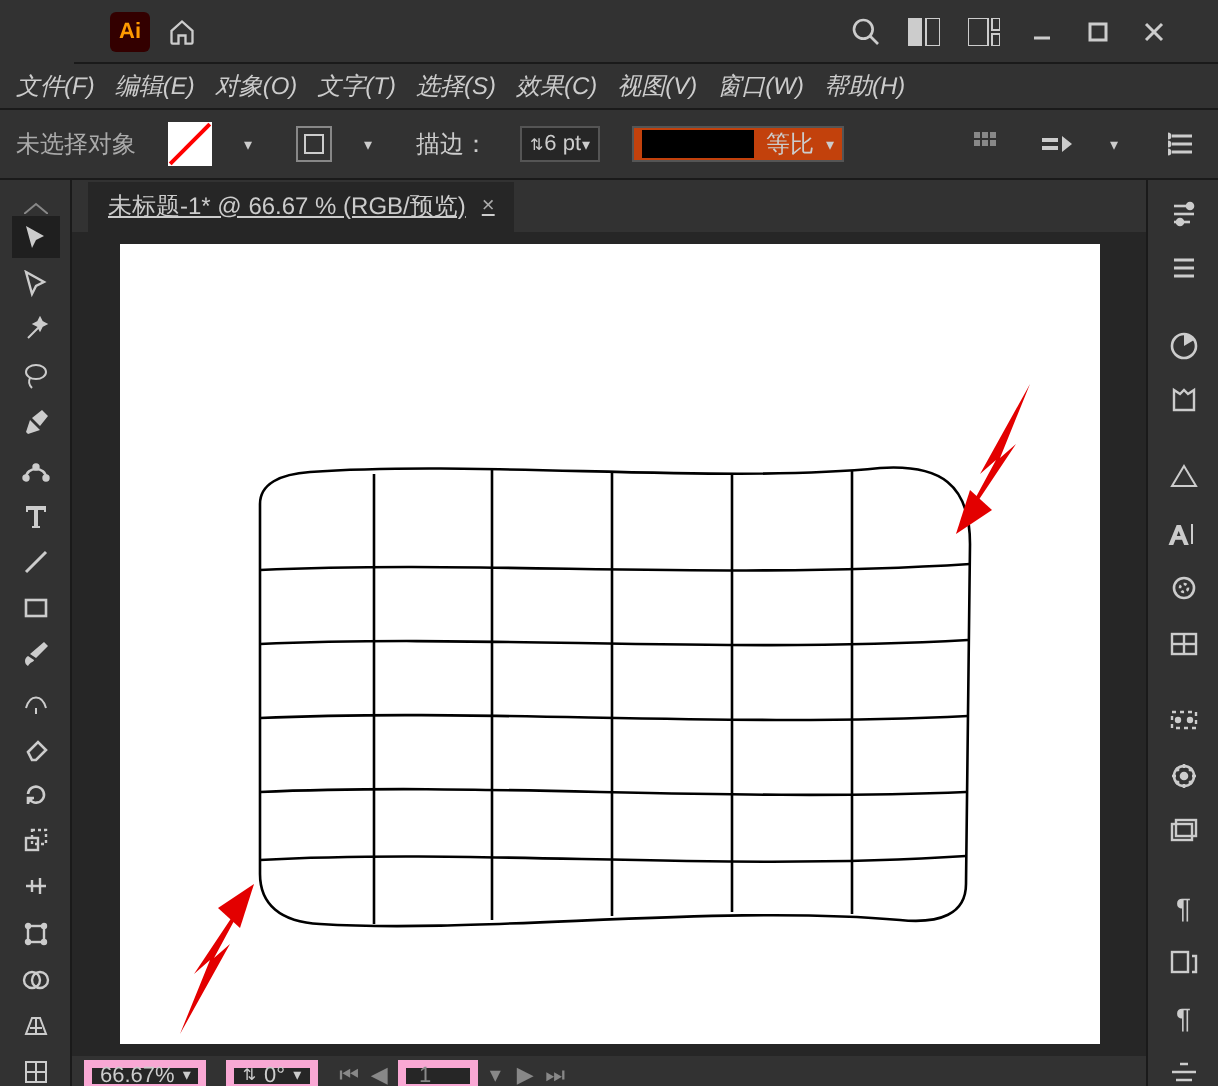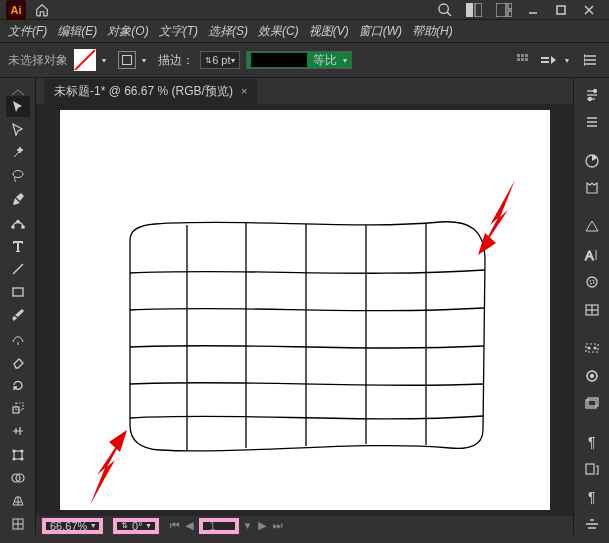--- a/index.html
+++ b/index.html
@@ -1,47 +1,47 @@
 <!DOCTYPE html>
 <html><head>
 <meta charset="utf-8">
 <style>
 * { margin: 0; padding: 0; box-sizing: border-box; font-family: "Microsoft YaHei", sans-serif; }
 body { background: #323232; color: #ccc; width: 609px; height: 543px; overflow: hidden; font-size: 12px; }
 
-.titlebar { height: 20px; background: #323232; display: flex; align-items: center; padding: 0 6px; border-bottom: 1px solid #1a1a1a; }
+.titlebar { height: 32px; background: #323232; display: flex; align-items: center; padding: 0 18px; border-bottom: 1px solid #1a1a1a; margin-left: 37px; }
 .titlebar .app-icon { width: 20px; height: 20px; background: #330000; color: #ff9a00; font-weight: bold; display: flex; align-items: center; justify-content: center; font-size: 11px; border-radius: 3px; margin-right: 8px; }
 .titlebar .home-icon { width: 16px; height: 16px; display: flex; align-items: center; justify-content: center; }
 .titlebar .spacer { flex: 1; }
 .titlebar .search-icon, .titlebar .layout-btn, .titlebar .min-btn, .titlebar .max-btn, .titlebar .close-btn { width: 24px; height: 22px; display: flex; align-items: center; justify-content: center; margin: 0 2px; color: #ccc; }
 .titlebar .layout-btn { width: 26px; border: 1px solid transparent; }
 
 .menubar { height: 22px; background: #323232; display: flex; align-items: center; padding: 0 8px; font-size: 12px; font-style: italic; }
 .menubar span { margin-right: 10px; cursor: default; }
 
-.controlbar { height: 36px; background: #323232; display: flex; align-items: center; padding: 0 8px; border-top: 1px solid #1a1a1a; border-bottom: 1px solid #1a1a1a; gap: 6px; }
+.controlbar { height: 36px; background: #323232; display: flex; align-items: center; padding: 0 8px; border-top: 1px solid #1a1a1a; border-bottom: 1px solid #1a1a1a; gap: 16px; }
 .controlbar .noselect { font-size: 12px; color: #aaa; white-space: nowrap; }
 .controlbar .swatch { width: 22px; height: 22px; position: relative; background: #fff; }
 .controlbar .swatch .diag { position: absolute; width: 28px; height: 2px; background: red; transform: rotate(-45deg); top: 10px; left: -3px; }
 .controlbar .drop { width: 10px; font-size: 8px; color: #ccc; }
 .controlbar .box { width: 18px; height: 18px; border: 1px solid #888; display: flex; align-items: center; justify-content: center; }
 .controlbar .label { font-size: 12px; color: #ccc; }
 .controlbar .num { width: 40px; height: 18px; background: #262626; border: 1px solid #555; display: flex; align-items: center; padding: 0 4px; font-size: 11px; justify-content: space-between; }
 .controlbar .strokebox { width: 56px; height: 14px; background: #000; }
 .controlbar .rspacer { flex: 1; }
 .controlbar .rbtn { width: 20px; height: 20px; display: flex; align-items: center; justify-content: center; }
 
 .workspace { display: flex; height: 457px; }
 .toolcol { width: 36px; background: #323232; border-right: 1px solid #1a1a1a; display: flex; flex-direction: column; align-items: center; padding-top: 6px; gap: 2px; }
 .toolcol .tab { width: 12px; height: 8px; margin-bottom: 2px; }
 .toolcol .tool { width: 24px; height: 22px; display: flex; align-items: center; justify-content: center; color: #ccc; }
 .toolcol .tool.active { background: #1f1f1f; }
 
 .doc-area { flex: 1; display: flex; flex-direction: column; background: #262626; }
-.doc-tabs { height: 28px; display: flex; align-items: center; padding: 0 8px; background: #323232; }
+.doc-tabs { height: 28px; display: flex; align-items: center; padding: 0 8px; background: #323232; text-decoration: underline; }
 .doc-tabs .tab { background: #262626; padding: 4px 10px; font-size: 12px; display: flex; align-items: center; gap: 8px; }
 .doc-tabs .tab .x { font-size: 11px; color: #aaa; }
 .canvas-wrap { flex: 1; background: #262626; display: flex; align-items: flex-start; justify-content: center; padding: 6px; position: relative; }
 .canvas { background: #fff; width: 490px; height: 400px; position: relative; }
 .canvas svg { position: absolute; inset: 0; }
 .statusbar { height: 20px; background: #323232; display: flex; align-items: center; gap: 10px; padding: 0 6px; font-size: 11px; }
 .statusbar .field { background: #262626; border: 4px solid #f9a8d4; height: 16px; padding: 0 4px; display: flex; align-items: center; gap: 4px; }
 .statusbar .nav { display: flex; align-items: center; gap: 3px; }
 .statusbar .nav span { width: 12px; text-align: center; color: #888; }
 
@@ -118,21 +118,21 @@
   <div class="box">
       <div style="width:10px;height:10px;border:1px solid #ccc"></div>
     </div>
   <div class="drop">▾</div>
   <div class="label">描边：</div>
   <div class="num">
       <span style="font-size:8px">⇅</span>
       <span>6 pt</span>
       <span style="font-size:8px">▾</span>
     </div>
-  <div style="display:flex;align-items:center;background:#15803d;border:1px solid #555;height:18px;padding:0 4px;gap:6px">
+  <div style="display:flex;align-items:center;background:#c2410c;border:1px solid #555;height:18px;padding:0 4px;gap:6px">
     <div class="strokebox"></div>
     <span>等比</span>
     <span style="font-size:8px">▾</span>
   </div>
   <div class="rspacer"></div>
   <div class="rbtn">
       <svg width="14" height="14" fill="#888">
         <rect x="1" y="1" width="3" height="3"></rect>
         <rect x="5" y="1" width="3" height="3"></rect>
         <rect x="9" y="1" width="3" height="3"></rect>

